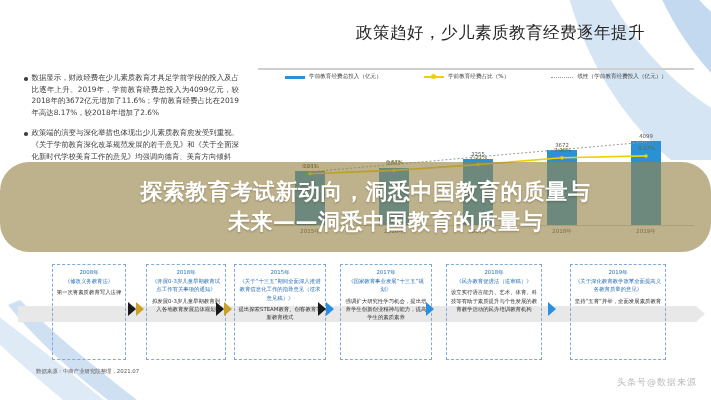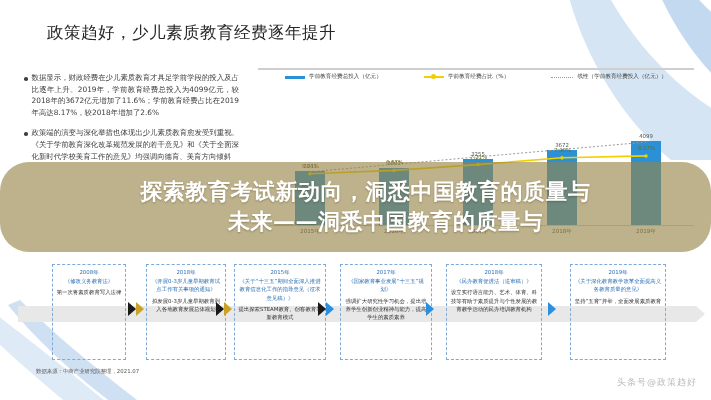--- a/index.html
+++ b/index.html
@@ -12,22 +12,22 @@
   }
   #stage { position:absolute; inset:0; width:711px; height:400px; background:#fff; overflow:hidden; }
 
   
   .swoosh { position:absolute; pointer-events:none; }
   .sw-tr { top:-40px; right:-30px; width:190px; height:200px; overflow:hidden; }
   .sw-bl { left:-10px; bottom:-30px; width:180px; height:130px; overflow:hidden; }
 
   
   .slide-title {
-    position:absolute; top:22px; left:0; width:645px; text-align:left;
-    font-size:16.5px; color:#262626; letter-spacing:.5px; font-weight:400;margin-left:47px;
+    position:absolute; top:22px; left:0; width:645px; text-align:right;
+    font-size:16.5px; color:#262626; letter-spacing:.5px; font-weight:400;
   }
 
   
   .left-col { position:absolute; left:24px; top:72px; width:215px; }
   .bullet { display:flex; margin-bottom:9px; }
   .bullet .dot {
     flex:0 0 auto; width:3.5px; height:3.5px; border-radius:50%;
     background:#404040; margin:5px 4px 0 0;
   }
   .bullet .btxt {
@@ -251,20 +251,20 @@
         <div class="tl-arrow" style="left: 408px;">
           <span class="chev blue"></span>
         </div>
         <div class="tl-arrow" style="left: 530px;">
           <span class="chev blue"></span>
         </div>
       </div>
   </div>
 
   <div class="source-note">数据来源：中商产业研究院整理，2021.07</div>
-  <div class="watermark">头条号@政策趋好</div>
+  <div class="watermark">头条号@数据来源</div>
 
   <div class="overlay-band">
     <div class="overlay-line ov-l1">探索教育考试新动向，洞悉中国教育的质量与</div>
     <div class="overlay-line ov-l2">未来——洞悉中国教育的质量与</div>
   </div>
 
 </div>
 
 </body></html>

